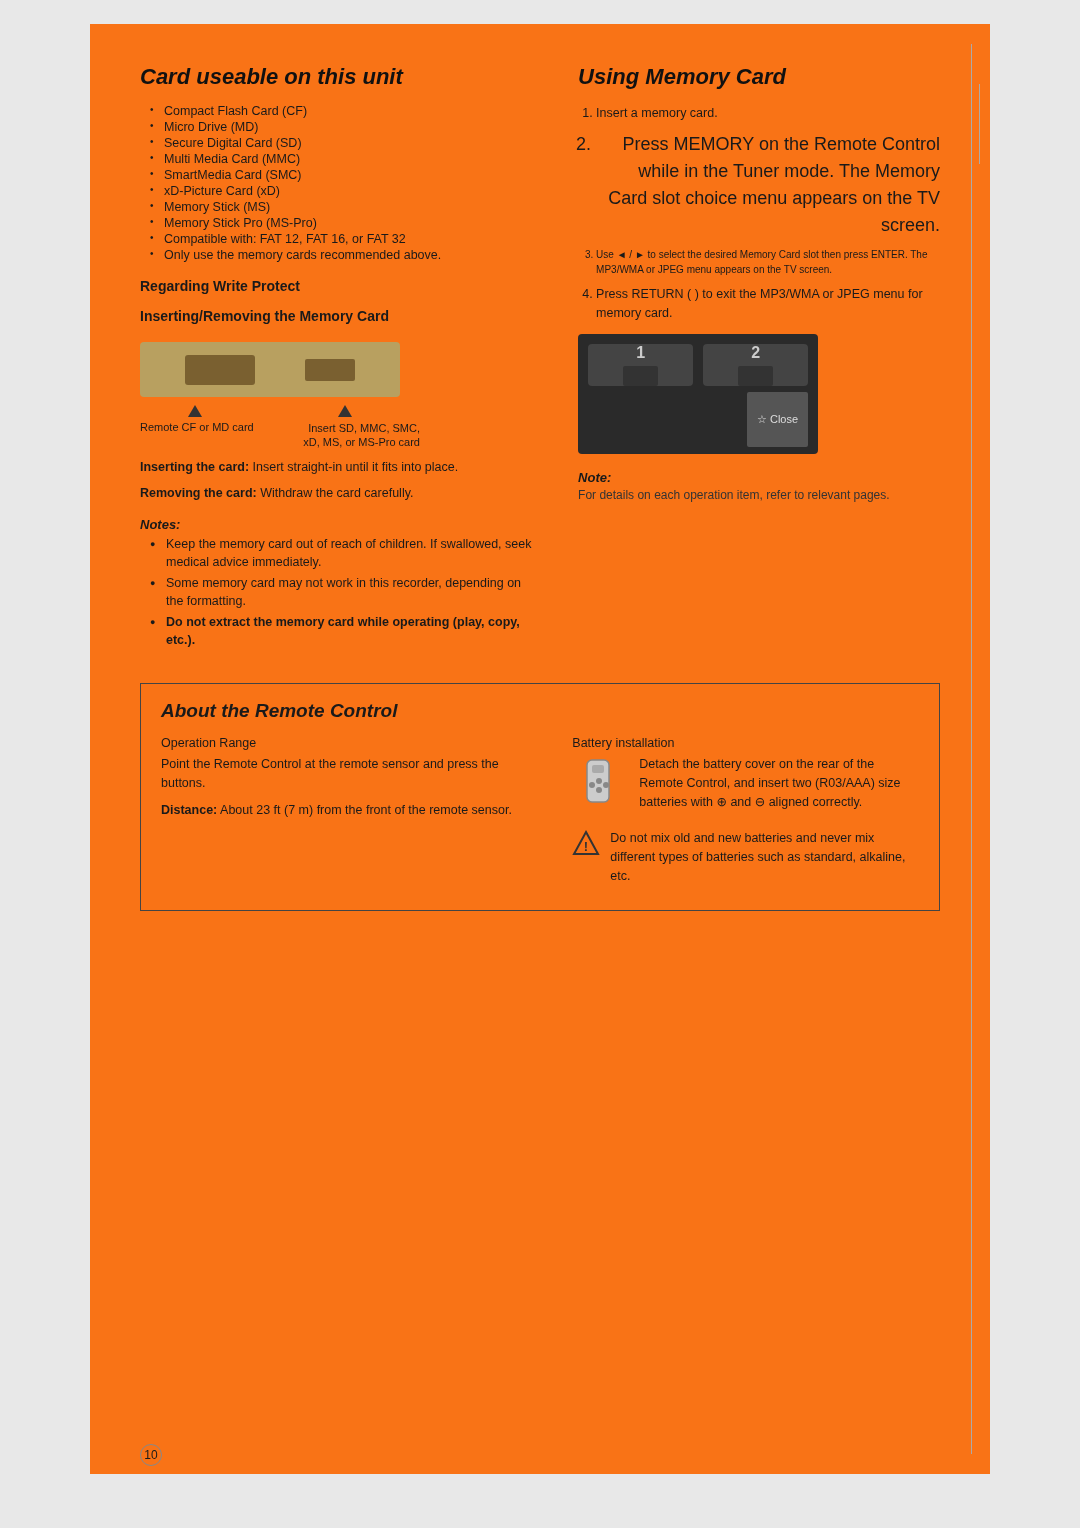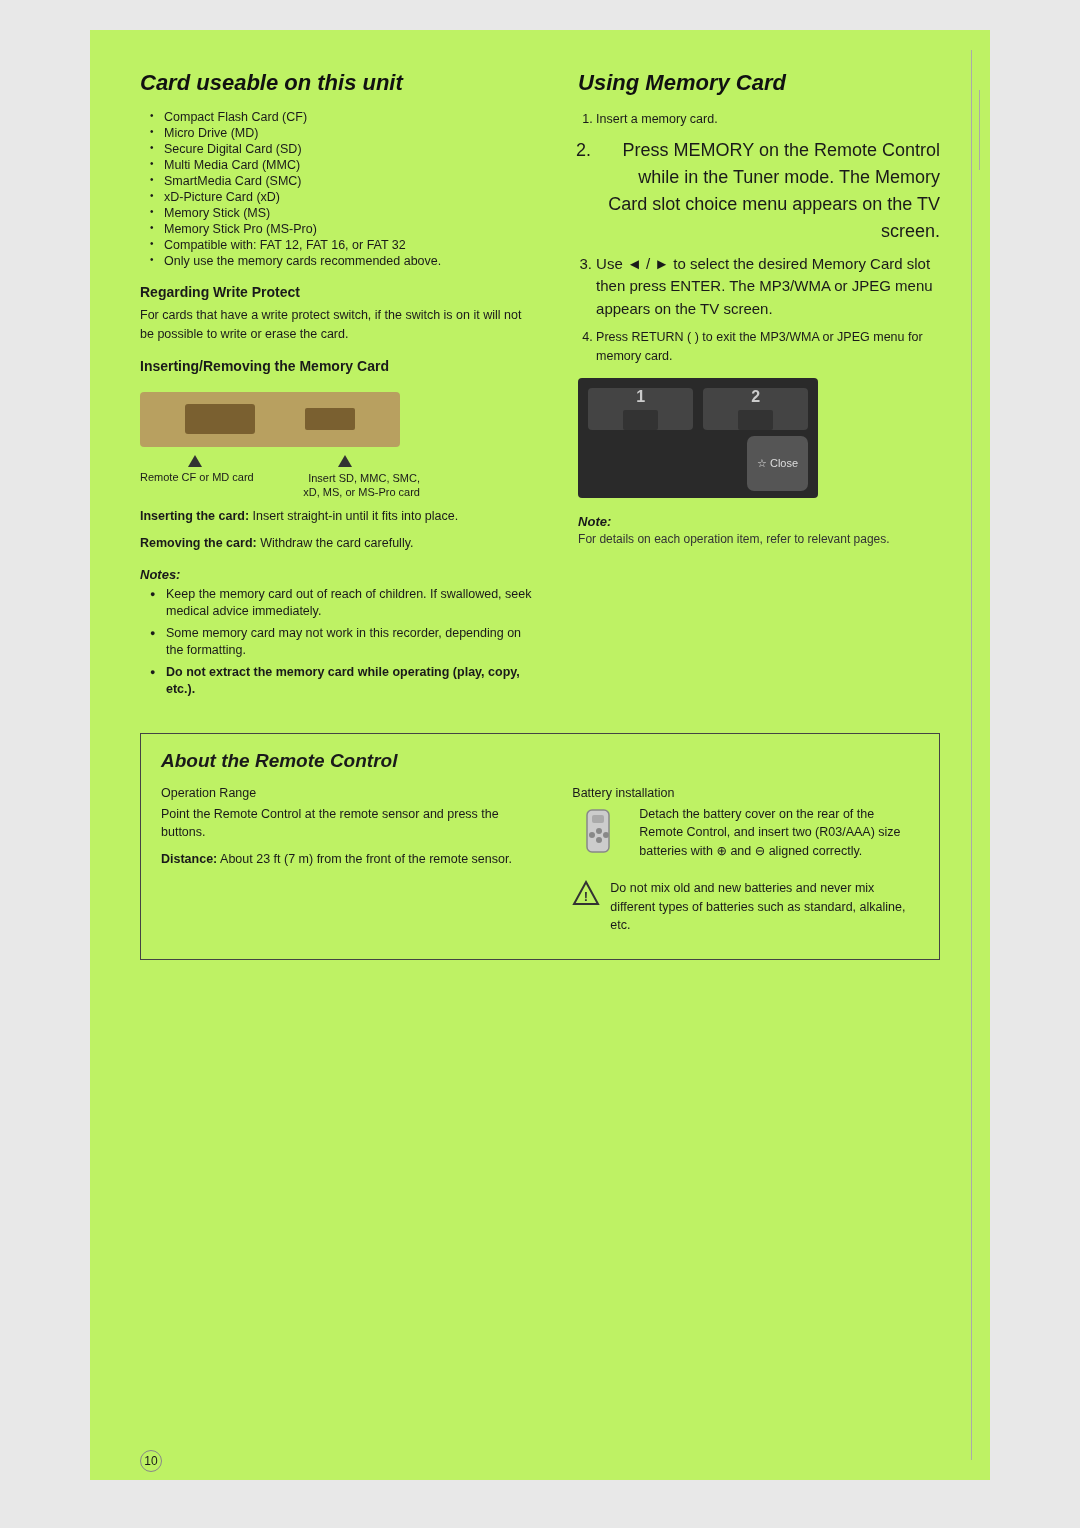--- a/index.html
+++ b/index.html
@@ -10,22 +10,22 @@
       font-family: Arial, Helvetica, sans-serif;
       font-size: 13px;
       color: #1a1a1a;
       display: flex;
       justify-content: center;
       align-items: flex-start;
     }
     .page {
       width: 900px;
       min-height: 1450px;
-      background: #bef264;
-      margin: 30px auto;
+      background: #f97316;
+      margin: 24px auto;
       padding: 40px 50px 50px 50px;
       position: relative;
     }
     
     .page::before {
       content: '';
       position: absolute;
       right: 18px;
       top: 20px;
       bottom: 20px;
@@ -197,21 +197,21 @@
     }
     .tv-screen-bottom {
       text-align: right;
       padding-top: 6px;
     }
     .close-btn {
       background: #555;
       color: #ddd;
       font-size: 11px;
       padding: 21px 10px;
-      border-radius: 7px;
+      border-radius: 2px;
       display: inline-block;
     }
 
     
     .note-label {
       font-style: italic;
       font-weight: bold;
       font-size: 13px;
       margin-bottom: 3px;
     }
@@ -310,21 +310,20 @@
           <li>Multi Media Card (MMC)</li>
           <li>SmartMedia Card (SMC)</li>
           <li>xD-Picture Card (xD)</li>
           <li>Memory Stick (MS)</li>
           <li>Memory Stick Pro (MS-Pro)</li>
           <li>Compatible with: FAT 12, FAT 16, or FAT 32</li>
           <li>Only use the memory cards recommended above.</li>
         </ul>
 
       <h2 class="sub-title">Regarding Write Protect</h2>
-      <p class="body-text">For cards that have a write protect switch, if the switch is on it will not be possible to write or erase the card.</p>
 
       <h2 class="sub-title">Inserting/Removing the Memory Card</h2>
 
       <div style="display:flex; flex-direction:column; align-items:flex-start; margin:8px 0;">
         <div class="card-diagram">
           <div style="display:flex; flex-direction:column; align-items:center; gap:4px;">
             <div class="card-slot"></div>
           </div>
           <div style="display:flex; flex-direction:column; align-items:center; gap:4px;">
             <div class="card-slot-narrow"></div>
@@ -361,21 +360,21 @@
     </div>
 
     <div class="right-col">
       <h1 class="section-title">Using Memory Card</h1>
 
       <ol class="steps-list">
 
       <li style="font-size: 12.5px; line-height: 1.5; margin-bottom: 8px;">Insert a memory card.</li>
           <li style="font-size: 18px; line-height: 1.5; margin-bottom: 8px; text-align: right;">Press MEMORY on the Remote Control while in the Tuner mode.
 The Memory Card slot choice menu appears on the TV screen.</li>
-          <li style="font-size: 15px; line-height: 1.5; margin-bottom: 8px;">Use ◄ / ► to select the desired Memory Card slot then press ENTER.
+          <li style="font-size: 10px; line-height: 1.5; margin-bottom: 8px;">Use ◄ / ► to select the desired Memory Card slot then press ENTER.
 The MP3/WMA or JPEG menu appears on the TV screen.</li>
           <li style="font-size: 12.5px; line-height: 1.5; margin-bottom: 8px;">Press RETURN (  ) to exit the MP3/WMA or JPEG menu for memory card.</li>
         </ol>
 
       <div class="tv-screen">
         <div class="tv-screen-top">
           <div class="tv-slot-box">
             <span style="color:#ccc; font-size:16px; font-weight:bold;">1</span>
             <div class="tv-slot-inner"></div>
           </div>

